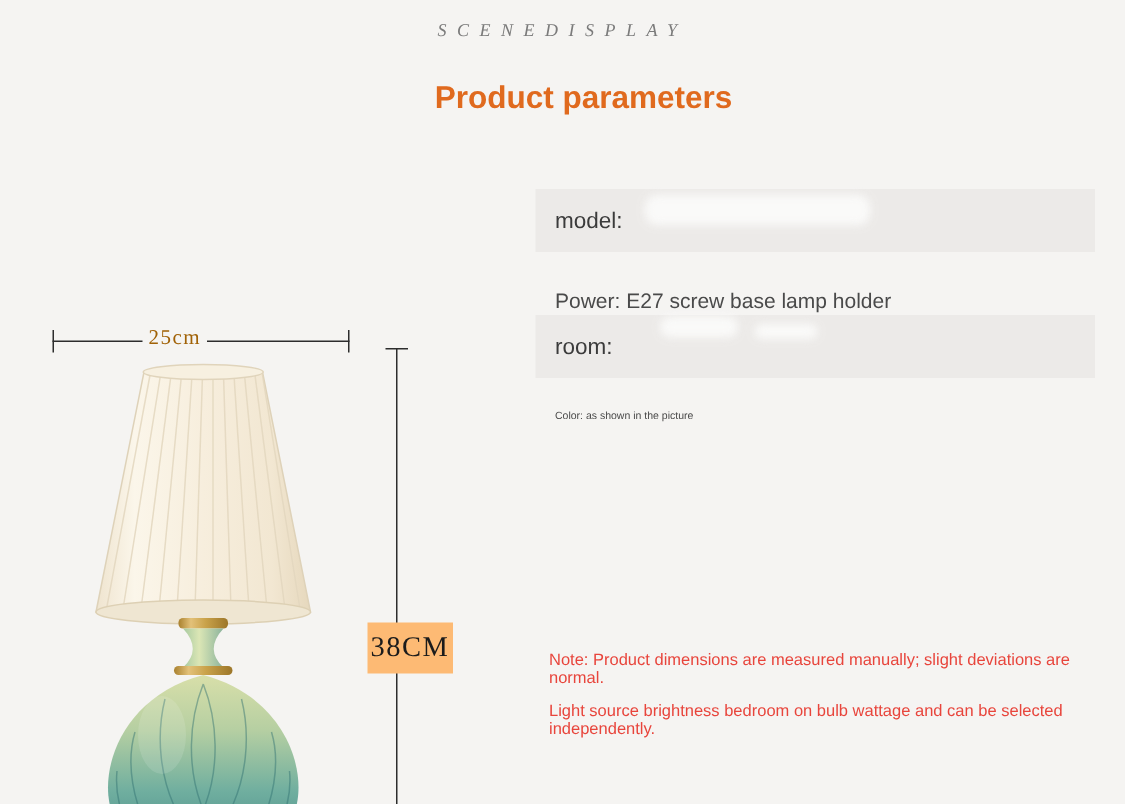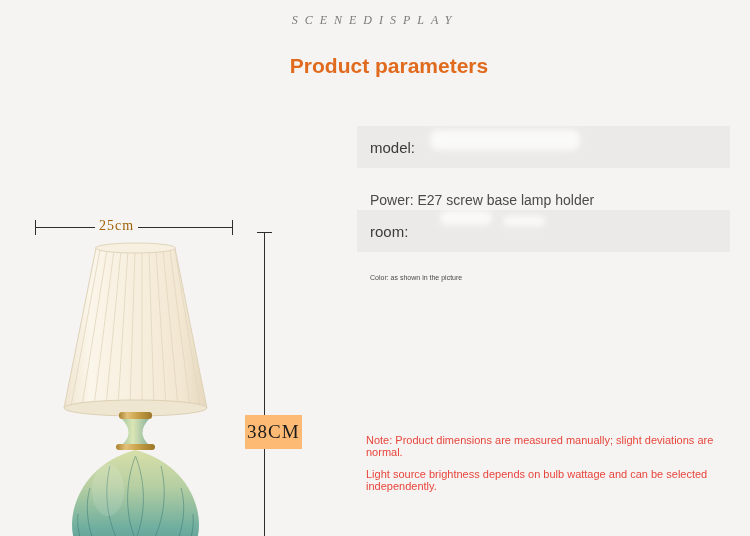--- a/index.html
+++ b/index.html
@@ -310,13 +310,13 @@
   </div>
   <div class="row-gap-2"></div>
 
 </div>
 
 <div class="mask" style="left:430px; top:130px; width:150px; height:20px;"></div>
 <div class="mask" style="left:440px; top:211px; width:52px; height:14px;"></div>
 <div class="mask" style="left:503px; top:216px; width:42px; height:10px;"></div>
 
 <div class="note note-1">Note: Product dimensions are measured manually; slight deviations are normal.</div>
-<div class="note note-2">Light source brightness depends on bulb wattage and can be selected independently.</div>
+<div class="note note-2">Light source brightness bedroom on bulb wattage and can be selected independently.</div>
 
 </body></html>

